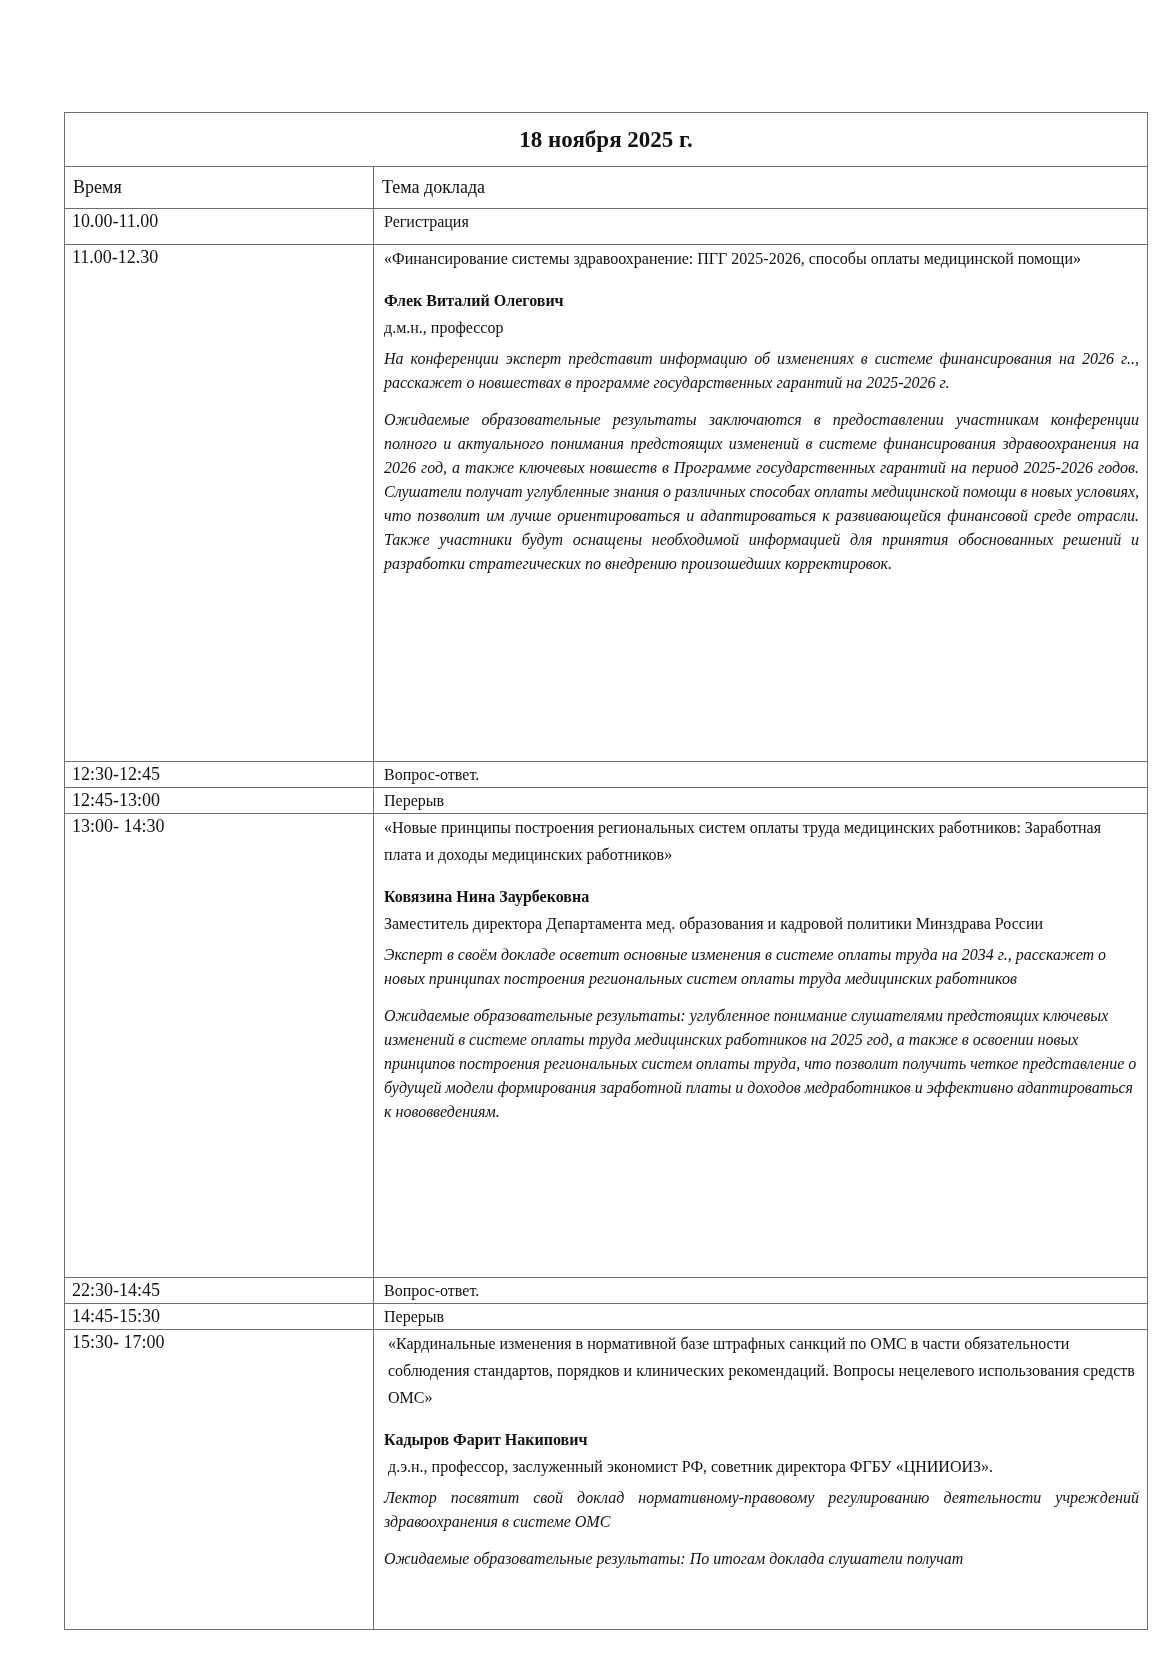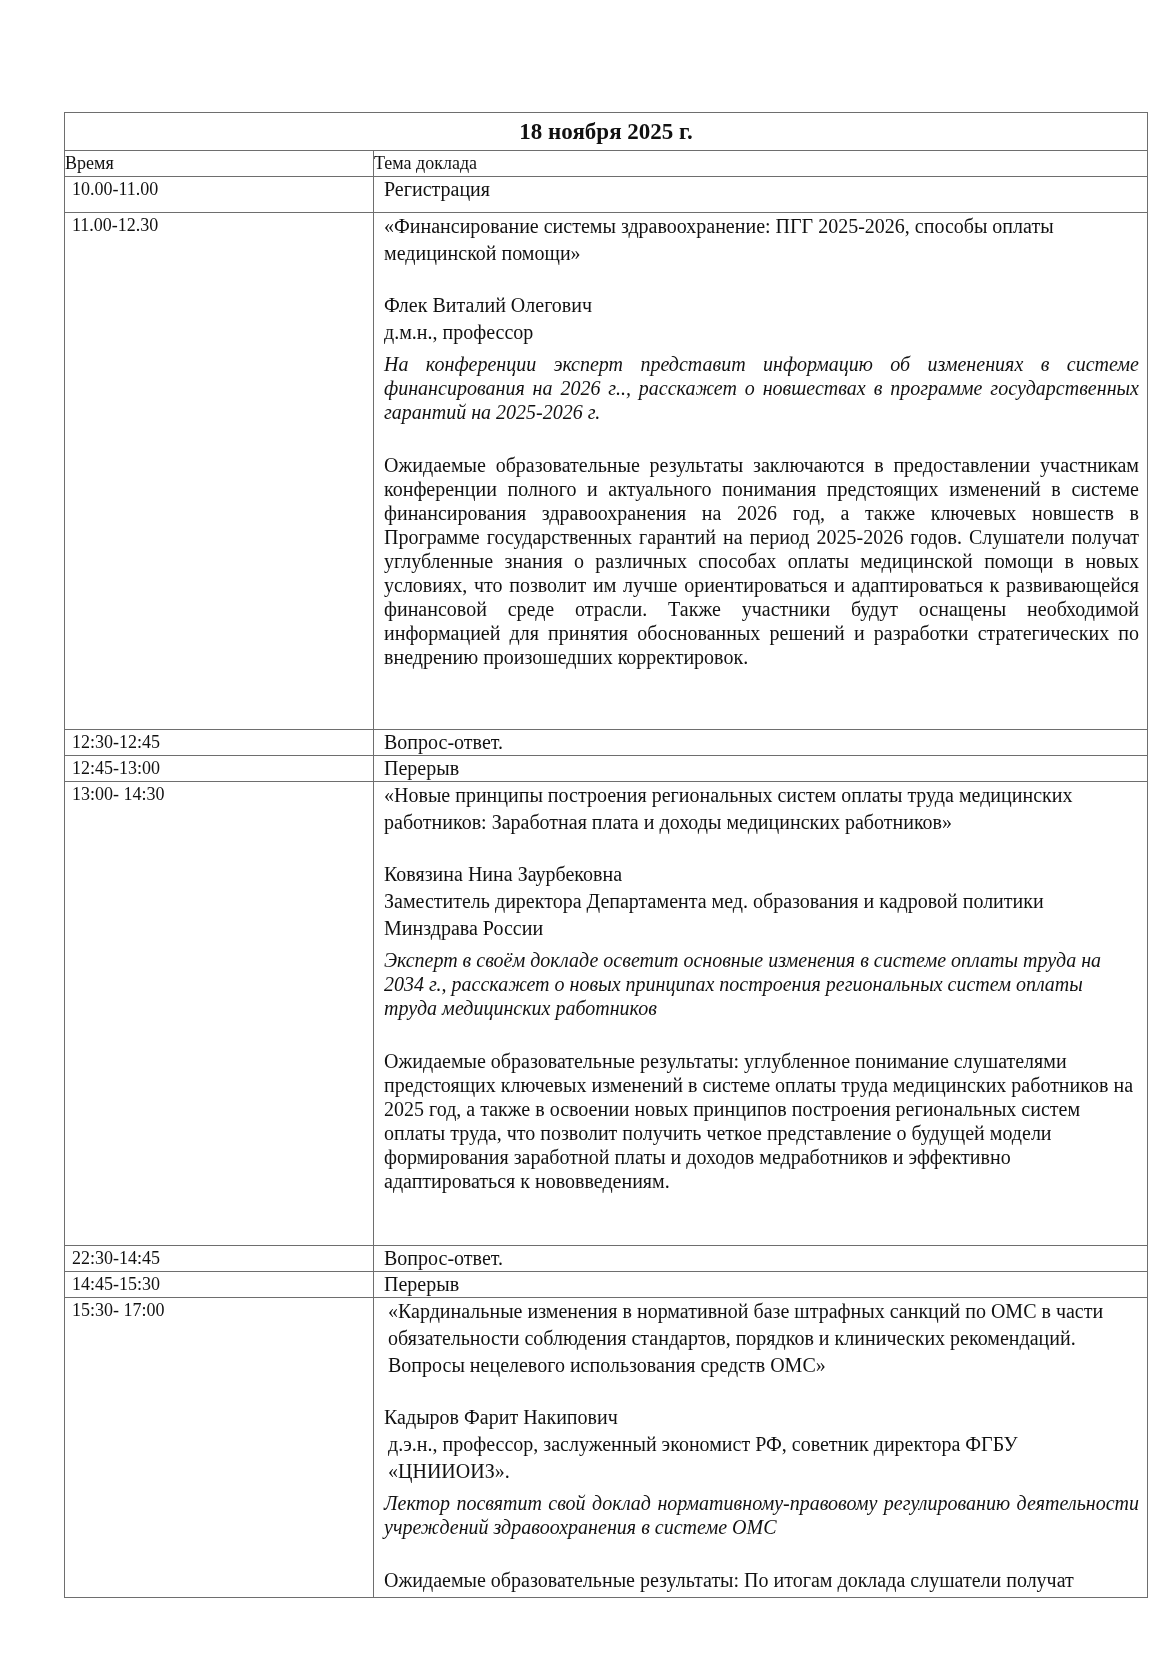--- a/index.html
+++ b/index.html
@@ -5,41 +5,41 @@
   html, body { margin: 0; padding: 0; background: #ffffff; }
   body {
     width: 1170px; height: 1670px; position: relative; overflow: hidden;
     font-family: "Liberation Serif", "DejaVu Serif", serif; color: #111;
   }
   .page-table {
     position: absolute; left: 64px; top: 112px; width: 1083px;
     border-collapse: collapse; table-layout: fixed;
   }
   .page-table td {
-    border: 1.5px solid #6e6e6e; vertical-align: top; padding: 0; box-sizing: border-box;
+    border: 1.5px solid #6e6e6e; vertical-align: top; padding: 8px; box-sizing: border-box;
   }
   .col-time { width: 309px; }
   .col-topic { width: 774px; }
   .date-cell {
     height: 37px; text-align: center; font-weight: bold; font-size: 23px; line-height: 37px;
   }
   .head-cell { height: 26px; text-align: left; font-size: 18px; line-height: 25px; }
   .time-cell { font-size: 18px; line-height: 25px; padding: 0 0 0 7px !important; }
-  .topic-cell { font-size: 20px; line-height: 25px; padding: 0 8px 0 10px !important; }
+  .topic-cell { font-size: 16px; line-height: 25px; padding: 0 8px 0 10px !important; }
   .short-row td { height: 26px; }
   .reg-row td { height: 36px; }
   .row-1 td { height: 517px; }
   .row-3 td { height: 464px; }
   .row-5 td { height: 300px; }
   .title { line-height: 27px; }
-  .speaker { font-weight: normal; margin-top: 25px; line-height: 27px; }
+  .speaker { font-weight: bold; margin-top: 15px; line-height: 27px; }
   .role { line-height: 27px; }
   .desc { font-style: italic; margin-top: 6px; line-height: 24px; }
   .justify { text-align: justify; text-align-last: left; }
-  .outcome { margin-top: 29px; line-height: 24px; }
+  .outcome { margin-top: 13px; line-height: 24px; font-style: italic; }
   .indent-space { padding-left: 4px; }
 </style>
 </head>
 <body>
 
 <table class="page-table">
   <colgroup>
       <col class="col-time">
       <col class="col-topic">
     </colgroup>

